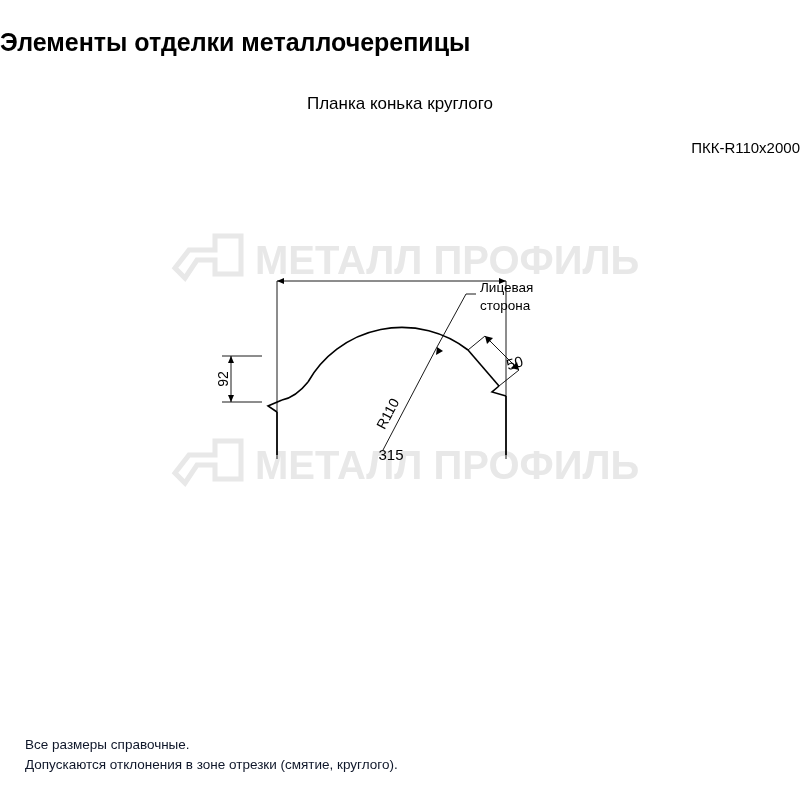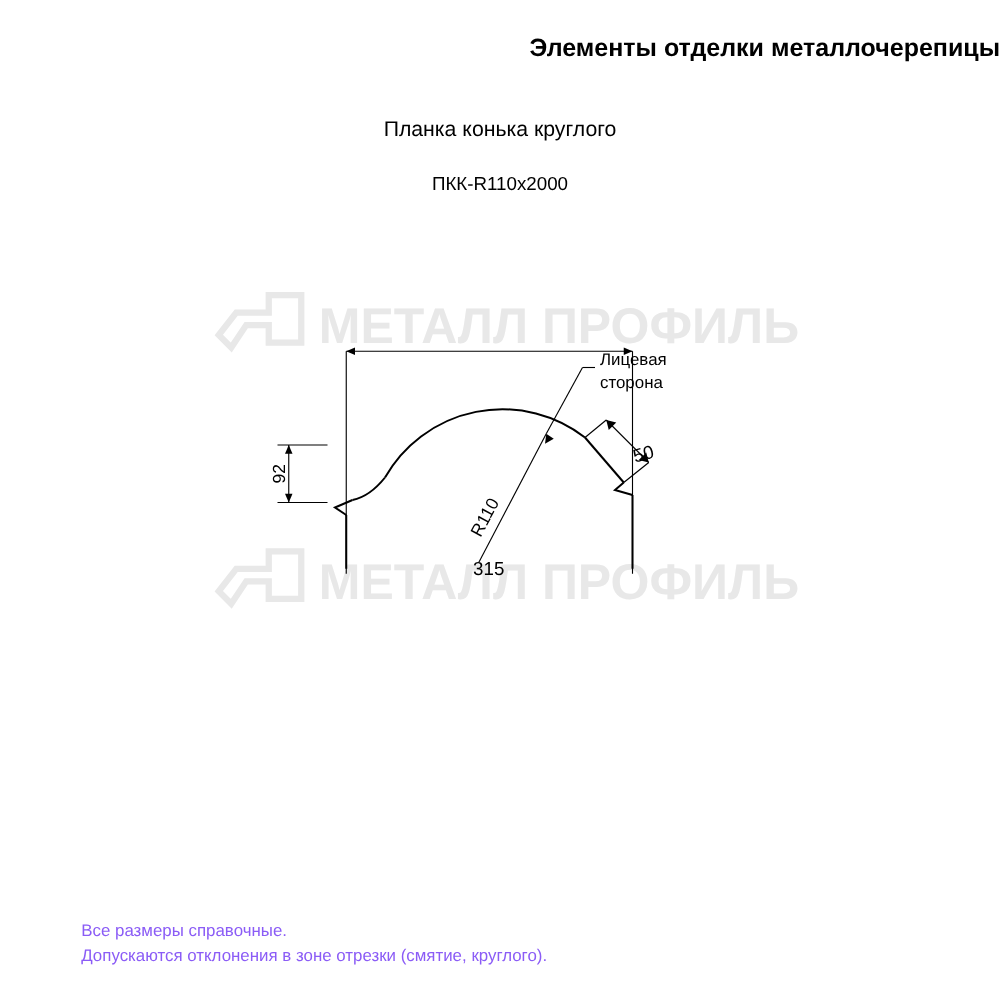--- a/index.html
+++ b/index.html
@@ -17,59 +17,58 @@
   }
   .page {
     position: absolute;
     inset: 0;
   }
   .title {
     position: absolute;
     top: 28px;
     left: 0;
     width: 800px;
-    text-align: right;
-    font-size: 20px;
+    text-align: left;
+    font-size: 25px;
     font-weight: bold;
     letter-spacing: 0px;
     color: #000;
   }
   .subtitle {
     position: absolute;
     top: 94px;
     left: 0;
     width: 800px;
     text-align: center;
     font-size: 17px;
     color: #000;
   }
   .code {
     position: absolute;
     top: 139px;
     left: 0;
     width: 800px;
-    text-align: center;
+    text-align: right;
     font-size: 15px;
     color: #000;
   }
   .drawing {
     position: absolute;
     top: 170px;
     left: 0;
     width: 800px;
     height: 500px;
   }
   .footnotes {
     position: absolute;
     left: 25px;
     bottom: 25px;
     font-size: 13.5px;
     line-height: 20px;
-    color: #8b5cf6;
-    margin-left: 40px;
+    color: #0f172a;
   }
   .footnote-line {
     white-space: nowrap;
   }
   svg { display: block; }
 </style>
 </head>
 <body>
 
 <div class="page">

